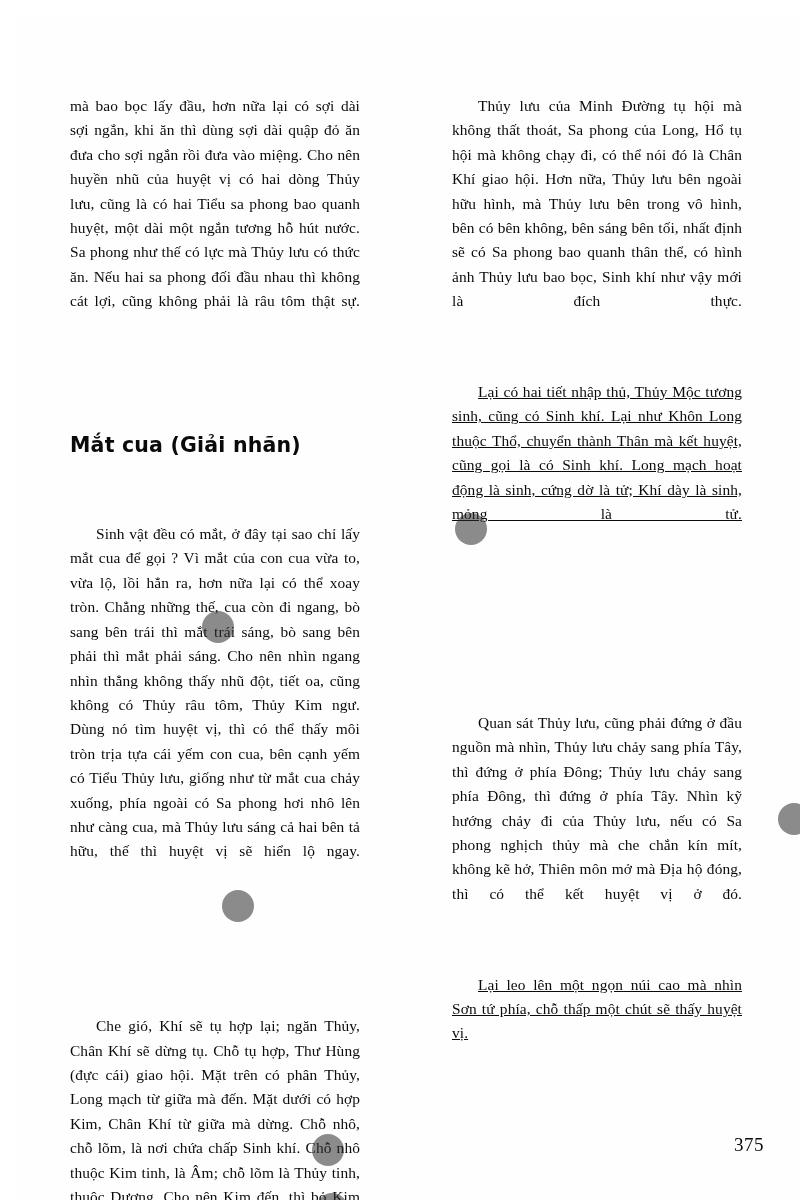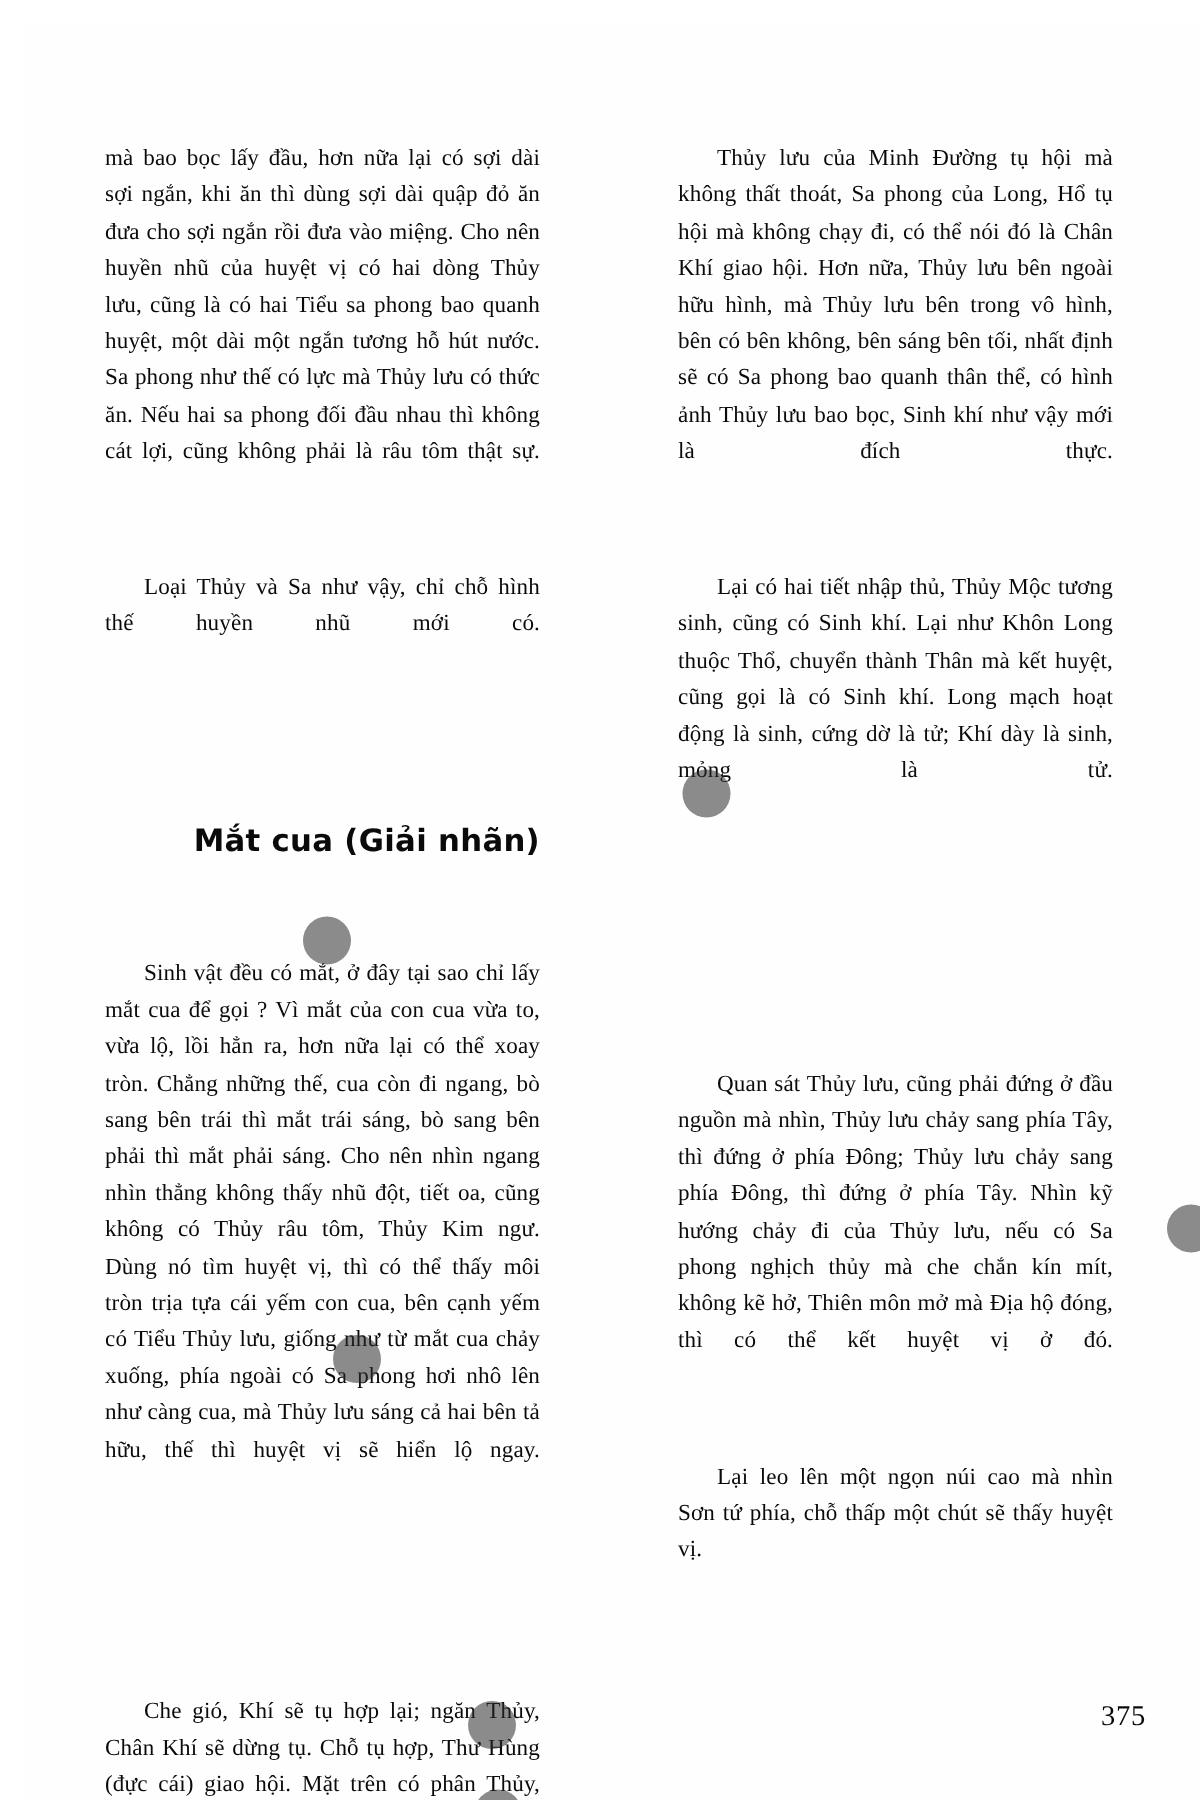--- a/index.html
+++ b/index.html
@@ -49,36 +49,36 @@
     text-align: justify;
     text-justify: inter-word;
     letter-spacing: 0.1px;
     word-spacing: 0.3px;
     text-indent: 26px;
     -webkit-font-smoothing: none;
   }
 
   .para.cont { text-indent: 0; }
 
-  .para + .para { margin-top: 10px; }
+  .para + .para { margin-top: 10px; text-decoration: underline; }
 
   
   .para::after {
     content: "";
     display: inline-block;
     width: 100%;
   }
 
   
   .heading {
     font-family: "DejaVu Sans", "Liberation Sans", sans-serif;
     font-weight: bold;
     font-size: 20.5px;
     line-height: 26px;
-    text-align: right;
+    text-align: left;
     letter-spacing: 0.2px;
     text-indent: 0;
   }
 
   .sp-h-before { height: 62px; }
   .sp-h-after  { height: 30px; }
   .sp-h-before.wide  { height: 96px; }
 
   
   #folio {
@@ -103,21 +103,20 @@
 <body>
 
 <div id="page">
 
   <div id="columns">
 
     <div class="column">
 
       <div class="para cont">mà bao bọc lấy đầu, hơn nữa lại có sợi dài sợi ngắn, khi ăn thì dùng sợi dài quập đỏ ăn đưa cho sợi ngắn rồi đưa vào miệng. Cho nên huyền nhũ của huyệt vị có hai dòng Thủy lưu, cũng là có hai Tiểu sa phong bao quanh huyệt, một dài một ngắn tương hỗ hút nước. Sa phong như thế có lực mà Thủy lưu có thức ăn. Nếu hai sa phong đối đầu nhau thì không cát lợi, cũng không phải là râu tôm thật sự.</div>
 
-      <div class="para">Loại Thủy và Sa như vậy, chỉ chỗ hình thế huyền nhũ mới có.</div>
 
       <div class="sp-h-before"></div>
       <div class="heading">Mắt cua (Giải nhãn)</div>
       <div class="sp-h-after"></div>
 
       <div class="para">Sinh vật đều có mắt, ở đây tại sao chỉ lấy mắt cua để gọi ? Vì mắt của con cua vừa to, vừa lộ, lồi hẳn ra, hơn nữa lại có thể xoay tròn. Chẳng những thế, cua còn đi ngang, bò sang bên trái thì mắt trái sáng, bò sang bên phải thì mắt phải sáng. Cho nên nhìn ngang nhìn thẳng không thấy nhũ đột, tiết oa, cũng không có Thủy râu tôm, Thủy Kim ngư. Dùng nó tìm huyệt vị, thì có thể thấy môi tròn trịa tựa cái yếm con cua, bên cạnh yếm có Tiểu Thủy lưu, giống như từ mắt cua chảy xuống, phía ngoài có Sa phong hơi nhô lên như càng cua, mà Thủy lưu sáng cả hai bên tả hữu, thế thì huyệt vị sẽ hiển lộ ngay.</div>
 
       <div class="sp-h-before"></div>
       <div class="sp-h-after"></div>
 

